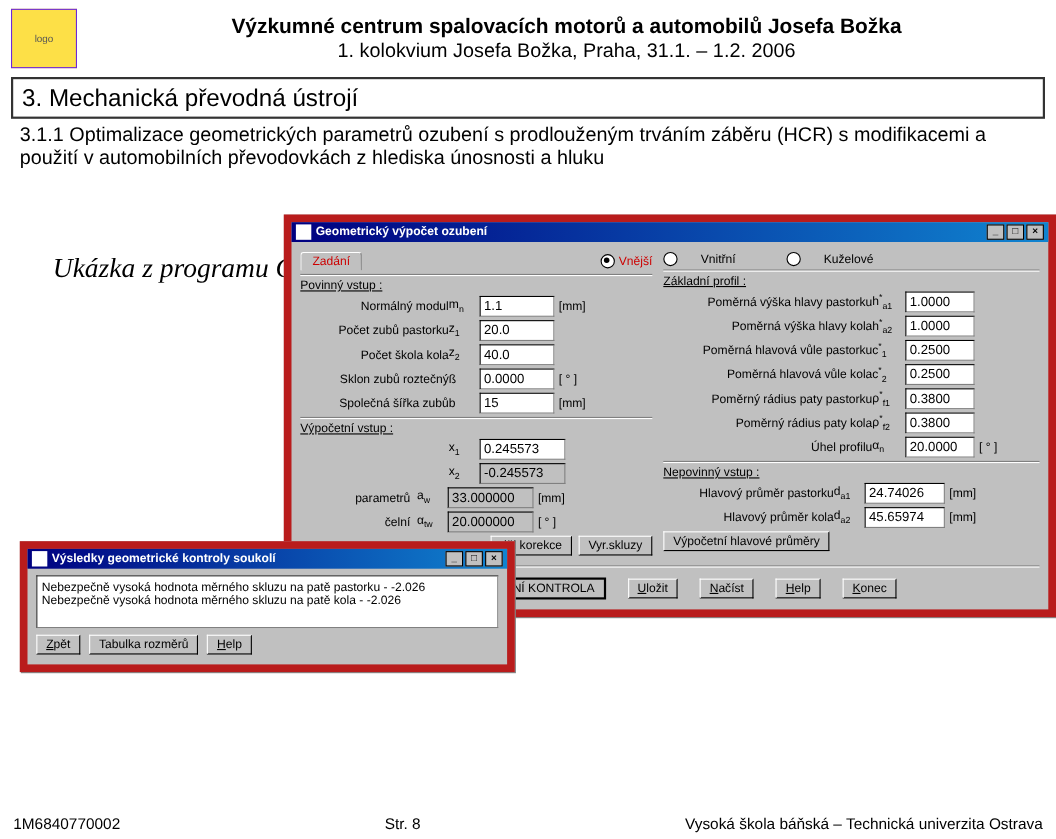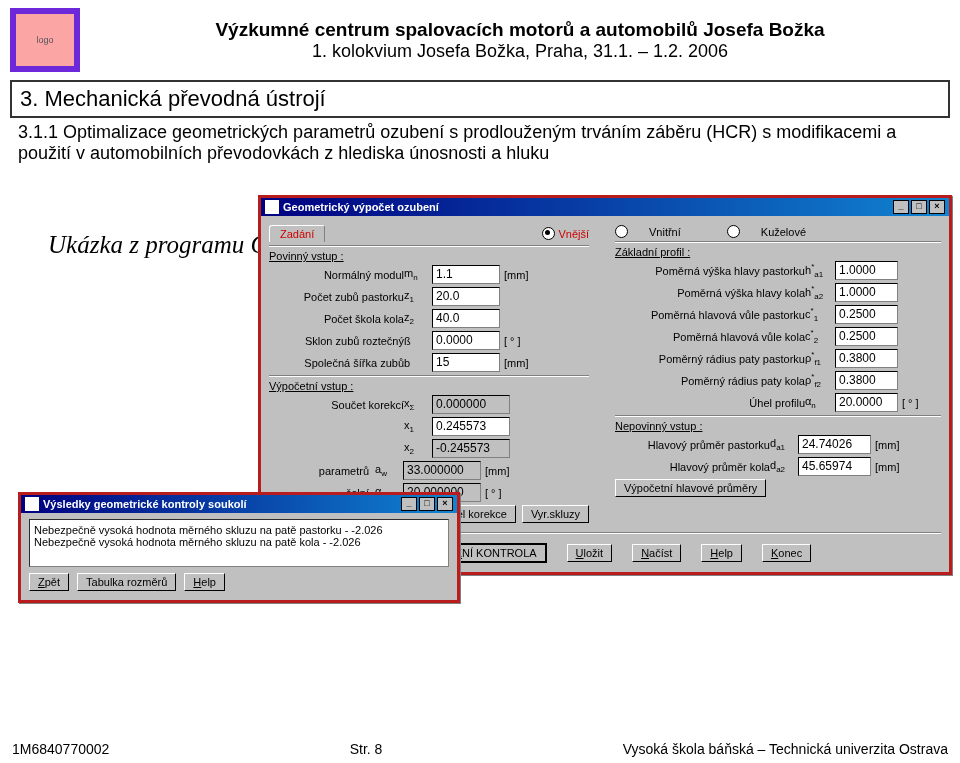--- a/index.html
+++ b/index.html
@@ -1,24 +1,24 @@
 <!DOCTYPE html>
 <html><head>
 <meta charset="utf-8">
 <style>
 body { margin:0; font-family: Arial, sans-serif; background:#fff; width:960px; height:763px; position:relative; font-size:13px; color:#000; }
 .header { display:flex; align-items:center; padding:8px 10px 0 10px; }
-.logo { width:58px; height:52px; background:#fca5a5; margin-right:10px; border:6px solid #6d28d9; display:flex; align-items:center; justify-content:center; font-size:9px; color:#555;}
+.logo { width:58px; height:52px; background:#fde047; margin-right:10px; border:1px solid #6d28d9; display:flex; align-items:center; justify-content:center; font-size:9px; color:#555;}
 .header-text { text-align:center; flex:1; }
 .h1 { font-size:19px; font-weight:bold; }
 .h2 { font-size:18px; }
 .section-title-box { border:2px solid #333; margin:8px 10px 4px 10px; padding:4px 8px; font-size:22px;}
 .subtitle { margin:4px 18px 8px 18px; font-size:18px;}
 .demo-label { position:absolute; left:48px; top:230px; font-family:Georgia, serif; font-style:italic; font-size:25px; text-align:center; line-height:1.2;}
-.win { position:absolute; background:#c0c0c0; border:3px solid #b91c1c; box-shadow:1px 1px 0 #808080; font-size:11px; font-family: Tahoma, Arial, sans-serif;}
+.win { position:absolute; background:#c0c0c0; border:7px solid #b91c1c; box-shadow:1px 1px 0 #808080; font-size:11px; font-family: Tahoma, Arial, sans-serif;}
 .titlebar { background:linear-gradient(90deg,#000080,#1084d0); color:#fff; padding:2px 4px; display:flex; align-items:center; font-weight:bold; font-size:11px;}
 .titlebar .icon { width:14px; height:14px; background:#fff; margin-right:4px;}
 .win-btns { margin-left:auto; display:flex; }
 .win-btn { width:14px; height:12px; background:#c0c0c0; border:1px solid #000; margin-left:2px; font-size:9px; line-height:10px; text-align:center; color:#000;}
 .body { padding:6px 8px;}
 .row { display:flex; align-items:center; margin:3px 0; }
 .lbl { flex:0 0 auto;text-align:right; }
 .sub { font-size:8px; vertical-align:sub;}
 .sup { font-size:8px; vertical-align:super;}
 .input { background:#fff; border:1px solid #808080; border-top:1px solid #000; border-left:1px solid #000; padding:1px 3px; font-size:12px; height:15px; line-height:15px; box-sizing:content-box;}
@@ -54,21 +54,21 @@
 <div class="win" style="left:258px; top:195px; width:688px;">
   <div class="titlebar">
     <span class="icon"></span>
     <span>Geometrický výpočet ozubení</span>
     <div class="win-btns">
       <div class="win-btn">_</div>
       <div class="win-btn">□</div>
       <div class="win-btn">×</div>
     </div>
   </div>
-  <div class="body" style="display:flex; gap:26px;">
+  <div class="body" style="display:flex; gap:10px;">
 
     <div style="width:320px;">
       <div class="row">
         <span class="tab-btn" style="color:#c00;">Zadání</span>
         <span style="flex:1;"></span>
         <span class="radio sel"></span>
           <span style="color:#c00;">Vnější</span>
       </div>
       <div class="hr"></div>
       <div class="section-label">Povinný vstup :</div>
@@ -98,25 +98,20 @@
       <div class="row">
           <span class="lbl" style="width:135px;">Společná šířka zubů</span>
           <span style="width:28px;">b</span>
           <span class="input" style="width:60px;">15</span>
           <span class="unit">[mm]</span>
         </div>
 
       <div class="hr"></div>
       <div class="section-label">Výpočetní vstup :</div>
 
-      <div class="row">
-          <span class="lbl" style="width:135px;">Součet korekcí</span>
-          <span style="width:28px;">x<span class="sub">Σ</span></span>
-          <span class="input gray" style="width:70px;">0.000000</span>
-        </div>
       <div class="row">
           <span class="lbl" style="width:135px;"></span>
           <span style="width:28px;">x<span class="sub">1</span></span>
           <span class="input" style="width:70px;">0.245573</span>
         </div>
       <div class="row">
           <span class="lbl" style="width:135px;"></span>
           <span style="width:28px;">x<span class="sub">2</span></span>
           <span class="input gray" style="width:70px;">-0.245573</span>
         </div>

